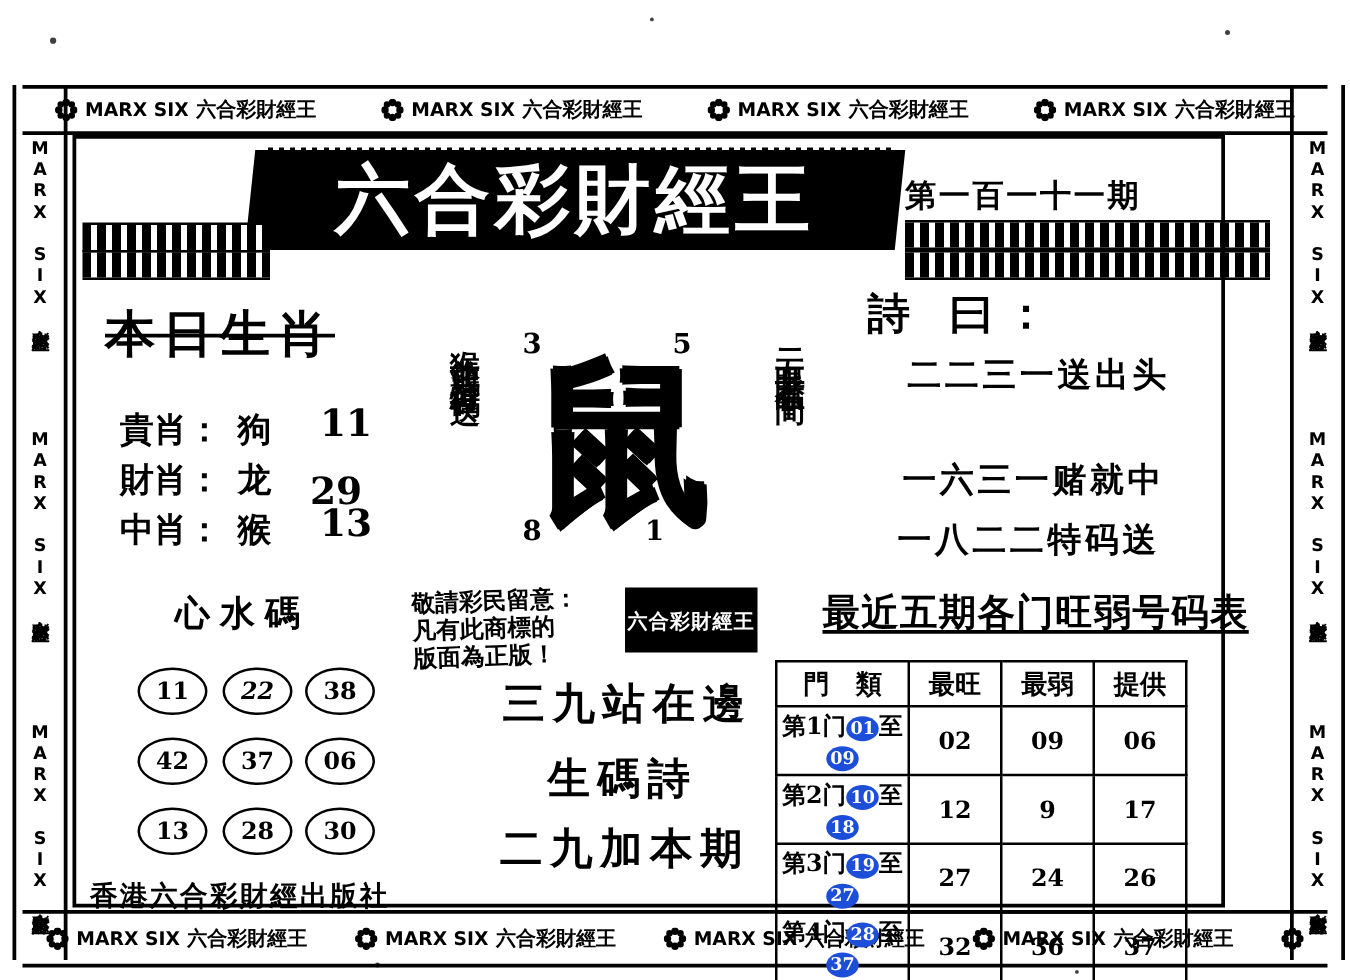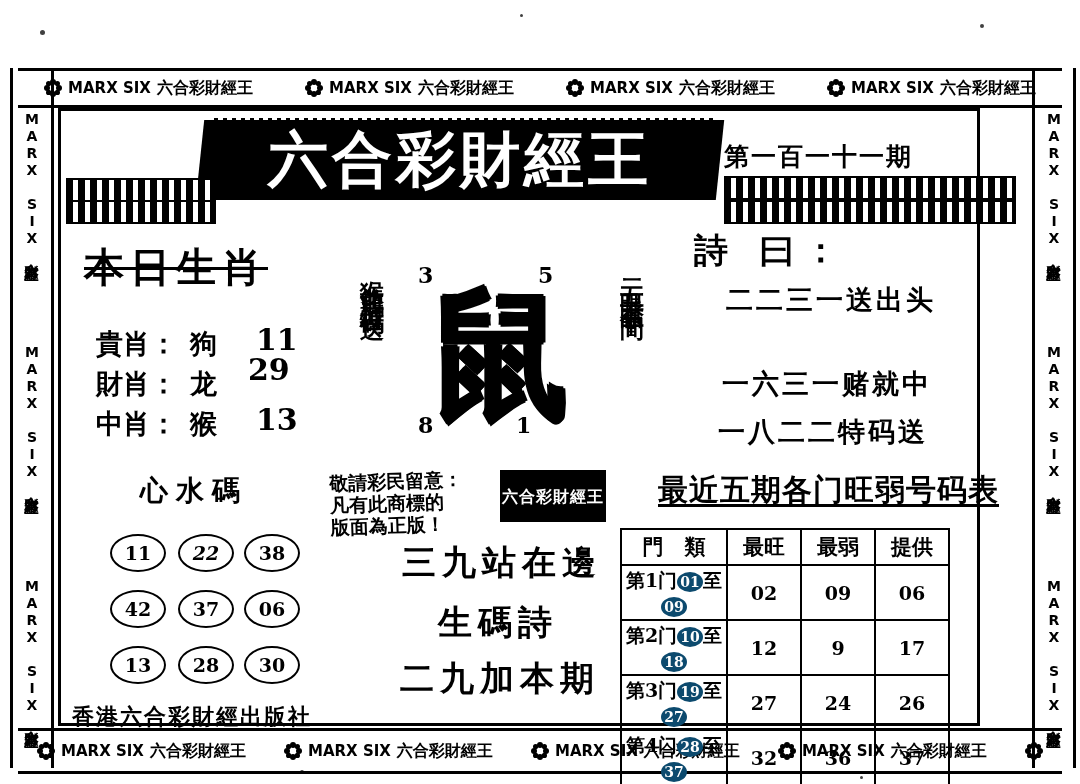--- a/index.html
+++ b/index.html
@@ -111,21 +111,21 @@
      letter-spacing:1px;font-family:"DejaVu Serif","Liberation Serif",serif;
      text-decoration:underline;text-decoration-thickness:3px;text-underline-offset:4px;margin-left:40px;}
   table.grid{position:absolute;left:620px;top:528px;border-collapse:collapse;
      font-family:"DejaVu Serif","Liberation Serif",serif;}
   table.grid td,table.grid th{border:2px solid #000;text-align:center;
      font-size:19px;font-weight:bold;padding:2px 0;height:26px;}
   table.grid th{font-size:21px;height:30px;}
   .c-men{width:104px;}
   .c-num{width:72px;}
   .circ{display:inline-block;min-width:20px;height:20px;line-height:20px;border-radius:50%;
-        background:#0c4a6e;color:#fff;font-size:14px;padding:0 3px;}
+        background:#1d4ed8;color:#fff;font-size:14px;padding:0 3px;}
 
   .footer{position:absolute;left:72px;top:702px;font-size:22px;font-weight:bold;
     font-family:"DejaVu Serif","Liberation Serif",serif;letter-spacing:2px;}
 
   .speck{position:absolute;background:#000;border-radius:50%;opacity:.75;}
 </style>
 </head>
 <body>
 
 <div class="page">
@@ -348,21 +348,21 @@
   <div class="chain chain-r2"></div>
 
   <div class="zodiac-title">本日生肖</div>
 
   <div class="zrow zlabel" style="left:96px;top:326px;">貴肖：</div>
   <div class="zrow zani" style="left:190px;top:326px;">狗</div>
   <div class="zrow znum" style="left:256px;top:322px;font-size:30px;">11</div>
 
   <div class="zrow zlabel" style="left:96px;top:366px;">財肖：</div>
   <div class="zrow zani" style="left:190px;top:366px;">龙</div>
-  <div class="zrow znum" style="left:248px;top:352px;font-size:30px;">29</div>
+  <div class="zrow znum" style="left:248px;top:376px;font-size:30px;">29</div>
 
   <div class="zrow zlabel" style="left:96px;top:406px;">中肖：</div>
   <div class="zrow zani" style="left:190px;top:406px;">猴</div>
   <div class="zrow znum" style="left:256px;top:402px;font-size:30px;">13</div>
 
   <div class="vpoem" style="left:356px;top:262px;height:180px;">猴前鶏后特碼送</div>
   <div class="vpoem" style="left:616px;top:262px;height:180px;">二五眼看在中間</div>
 
   <div class="corner-num" style="left:418px;top:262px;">3</div>
   <div class="corner-num" style="left:538px;top:262px;">5</div>

